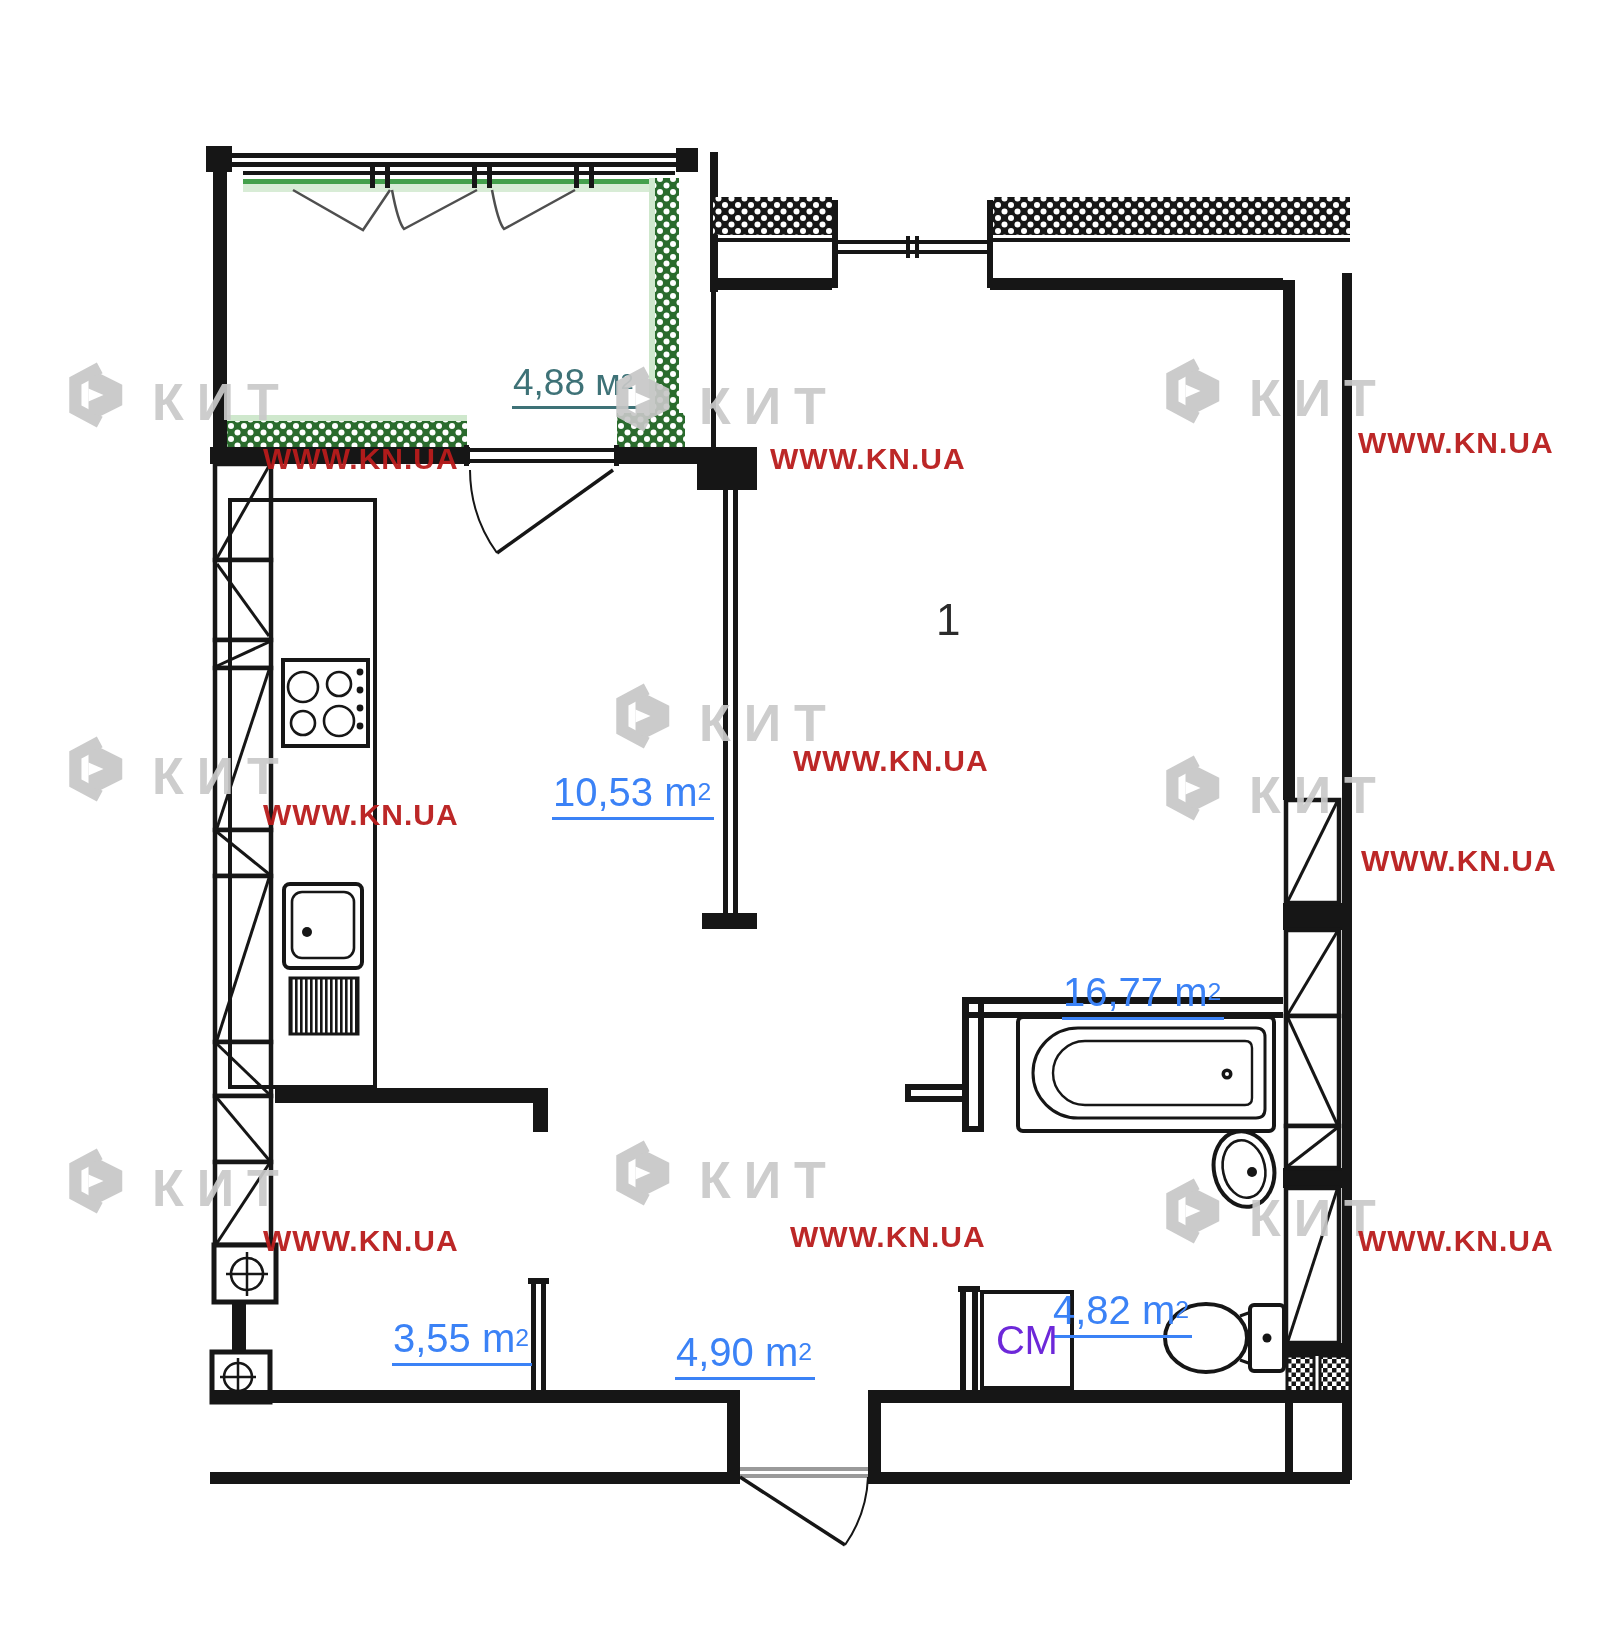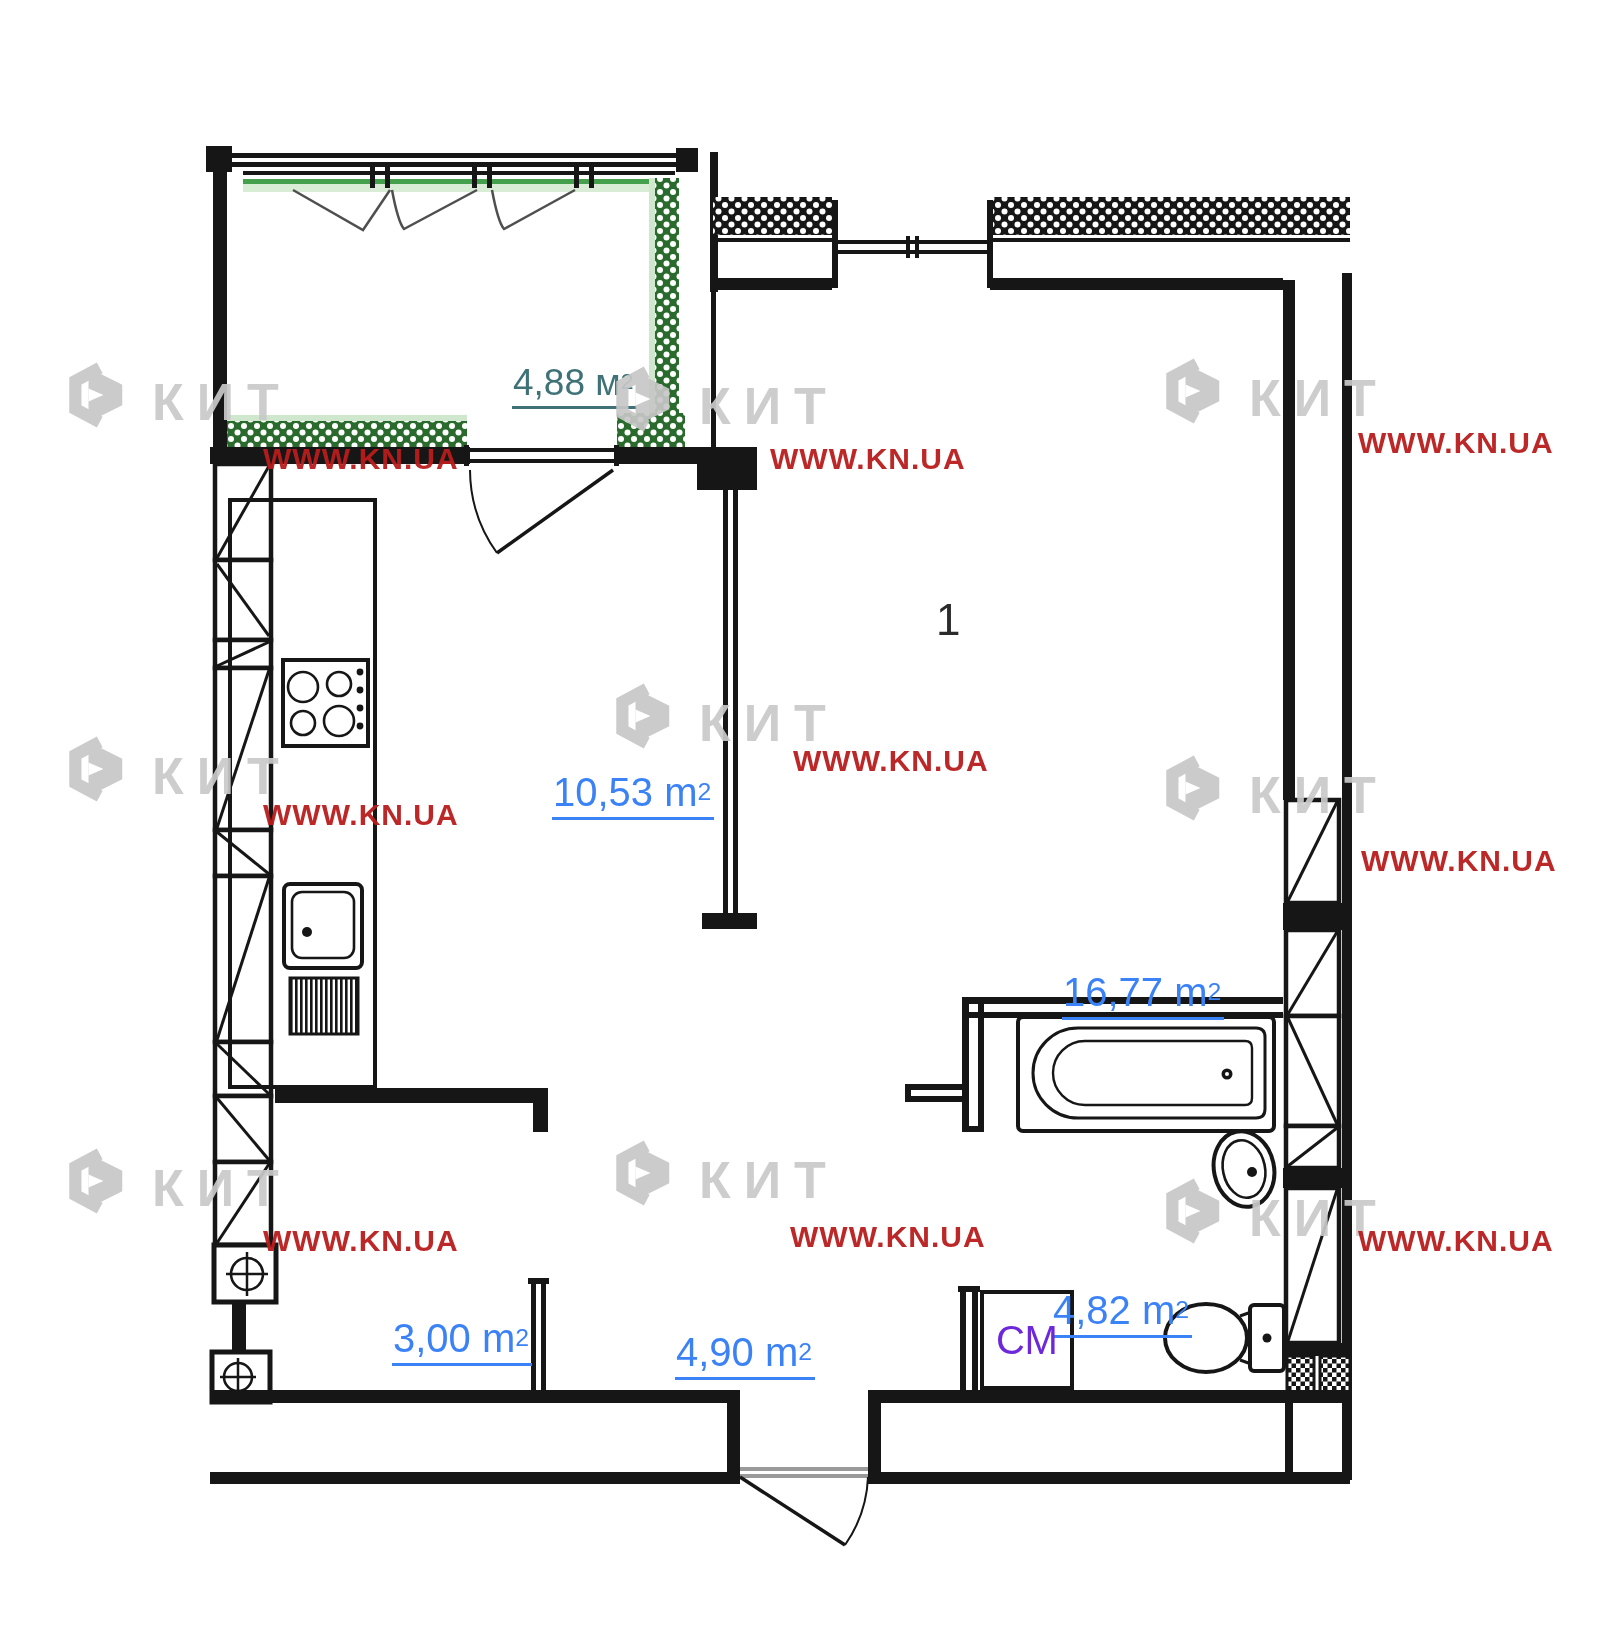--- a/index.html
+++ b/index.html
@@ -262,21 +262,21 @@
       <circle cx="1267" cy="1338" r="4.5" fill="#161616"></circle>
     </g>
 
     <rect x="982" y="1292" width="90" height="96" class="fx"></rect>
   </g>
 </svg>
 
 <div class="lab teal" style="left:512px;top:364px;"><span>4,88 м</span><sup>2</sup></div>
 <div class="lab" style="left:552px;top:772px;"><span>10,53 m</span><sup>2</sup></div>
 <div class="lab" style="left:1062px;top:936px;margin-top:36px;"><span>16,77 m</span><sup>2</sup></div>
-<div class="lab" style="left:392px;top:1318px;"><span>3,00 m</span><sup>2</sup></div>
+<div class="lab" style="left:392px;top:1318px;"><span>3,55 m</span><sup>2</sup></div>
 <div class="lab" style="left:675px;top:1332px;"><span>4,90 m</span><sup>2</sup></div>
 <div class="lab" style="left:1052px;top:1290px;"><span>4,82 m</span><sup>2</sup></div>
 
 <div class="apt-one">1</div>
 
 <div class="cm-label">СМ</div>
 
 <svg width="0" height="0" style="position:absolute;">
   <symbol id="kitlogo" viewBox="0 0 64 70">
     <path d="M36 6 L10 20 V50 L36 64" stroke="#c7c7c7" stroke-width="13" fill="none"></path>

